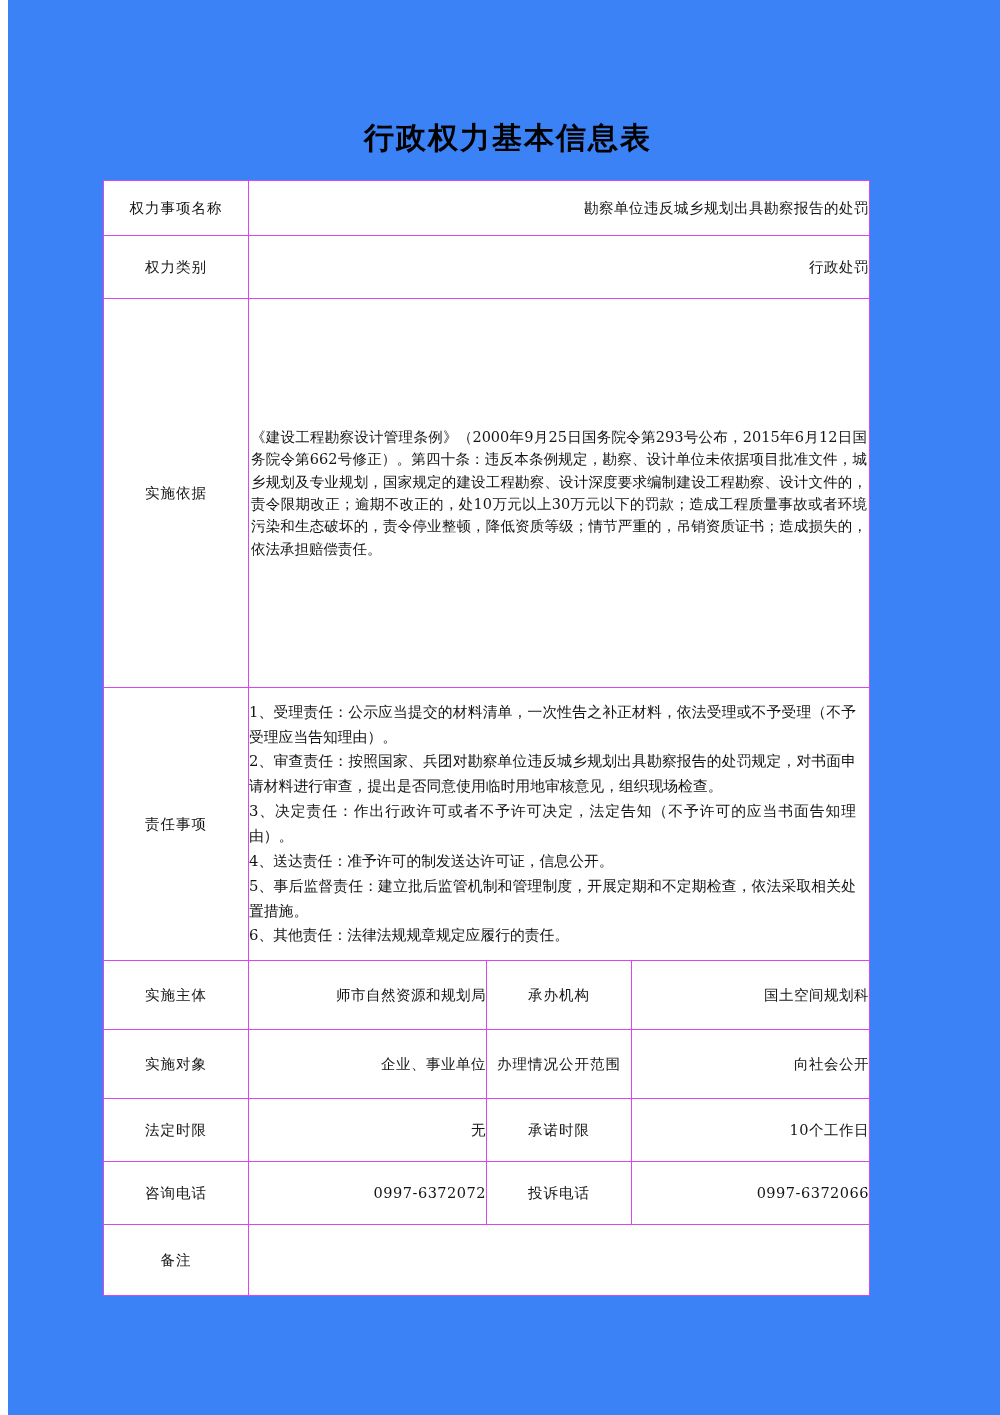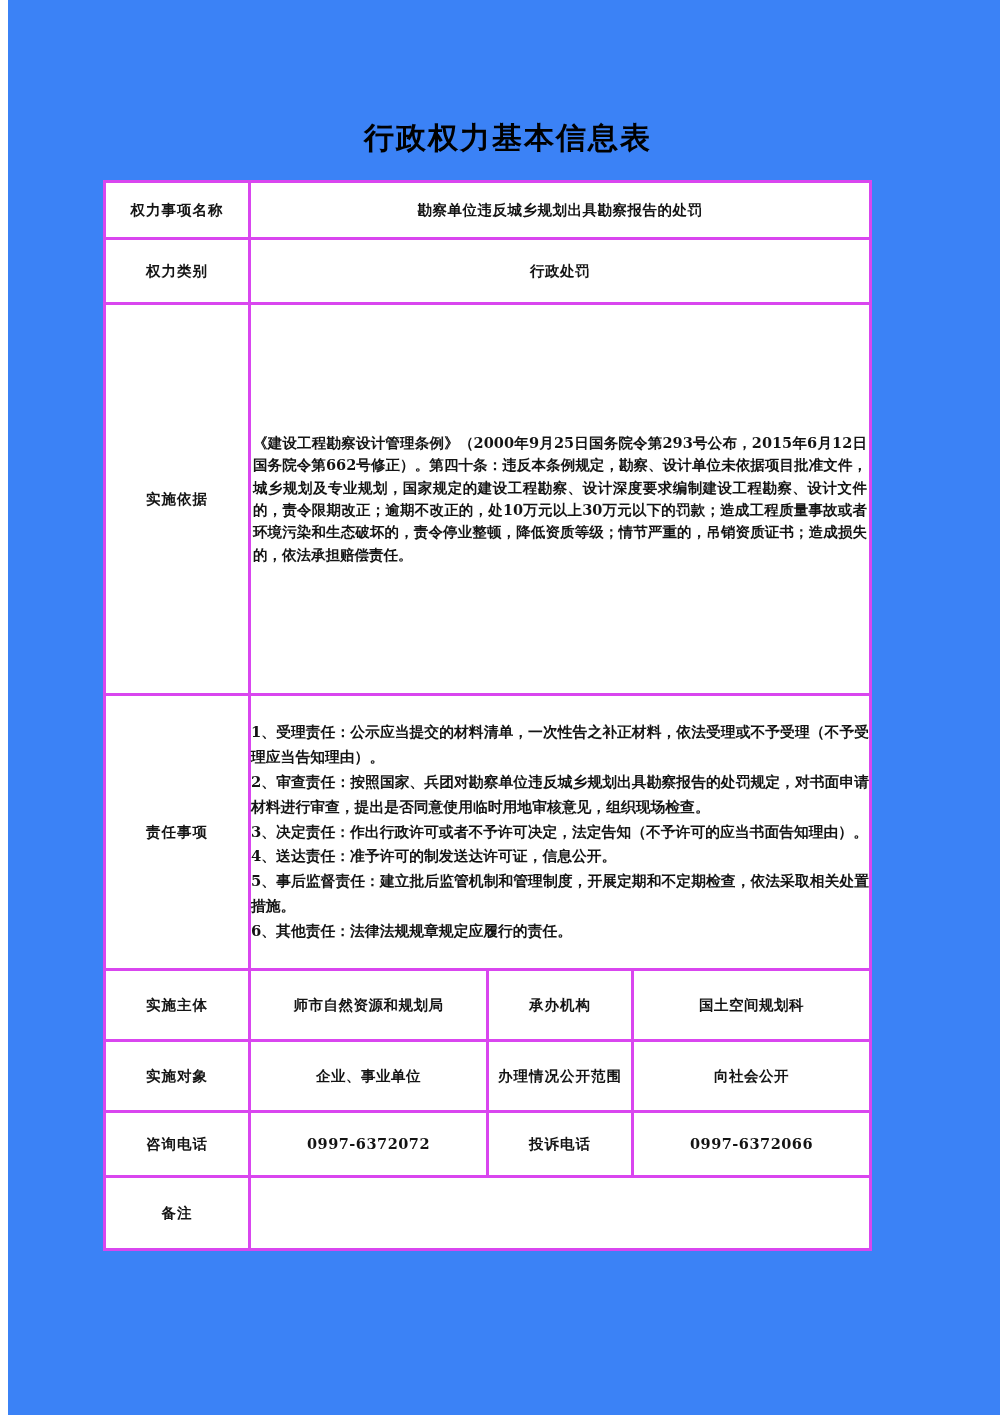--- a/index.html
+++ b/index.html
@@ -47,44 +47,43 @@
   }
 
   table.pwr {
     width: 766px;
     border-collapse: collapse;
     table-layout: fixed;
     background: #fff;
   }
 
   table.pwr td {
-    border: 3px solid #d946ef;
+    border: 1px solid #d946ef;
     padding: 0;
     vertical-align: middle;
     font-size: 14.5px;
     line-height: 1.55;
     color: #141414;
-    font-weight: bold;
   }
 
   
   col.c1 { width: 145px; }
   col.c2 { width: 238px; }
   col.c3 { width: 145px; }
   col.c4 { width: 238px; }
 
   .lbl {
     text-align: center;
     letter-spacing: 1px;
     padding: 6px 4px;
     font-size: 14.5px;
   }
 
   .val-center {
-    text-align: center;
+    text-align: right;
     padding: 8px 6px;
     letter-spacing: 0.5px;
   }
 
   .val-block {
     text-align: justify;
     text-justify: inter-ideograph;
     padding: 10px 8px 10px 8px;
     line-height: 1.72;
     font-size: 14.8px;
@@ -106,21 +105,21 @@
   .r-limit td { height: 62px; }
   .r-phone td { height: 62px; }
   .r-remark td { height: 70px; }
 
   .r-duty .lbl { vertical-align: middle; }
 
   .duty-cell {
     padding: 8px 8px 6px 8px;
   }
   .duty-cell p {
-    margin: 0 0 0 0;
+    margin: 0 13px 0 0;
     line-height: 1.68;
     text-align: justify;
     text-justify: inter-ideograph;
     font-size: 14.8px;
   }
 
   .basis-inner {
     padding: 0 2px;
   }
 
@@ -184,20 +183,26 @@
         </tr>
 
         <tr class="r-object">
           <td class="lbl">实施对象</td>
           <td class="val-center">企业、事业单位</td>
           <td class="lbl two-line">办理情况公开范围</td>
           <td class="val-center">向社会公开</td>
         </tr>
 
 
+        <tr class="r-limit">
+          <td class="lbl">法定时限</td>
+          <td class="val-center">无</td>
+          <td class="lbl">承诺时限</td>
+          <td class="val-center">10个工作日</td>
+        </tr>
 
         <tr class="r-phone">
           <td class="lbl">咨询电话</td>
           <td class="val-center">0997-6372072</td>
           <td class="lbl">投诉电话</td>
           <td class="val-center">0997-6372066</td>
         </tr>
 
         <tr class="r-remark">
           <td class="lbl">备注</td>

